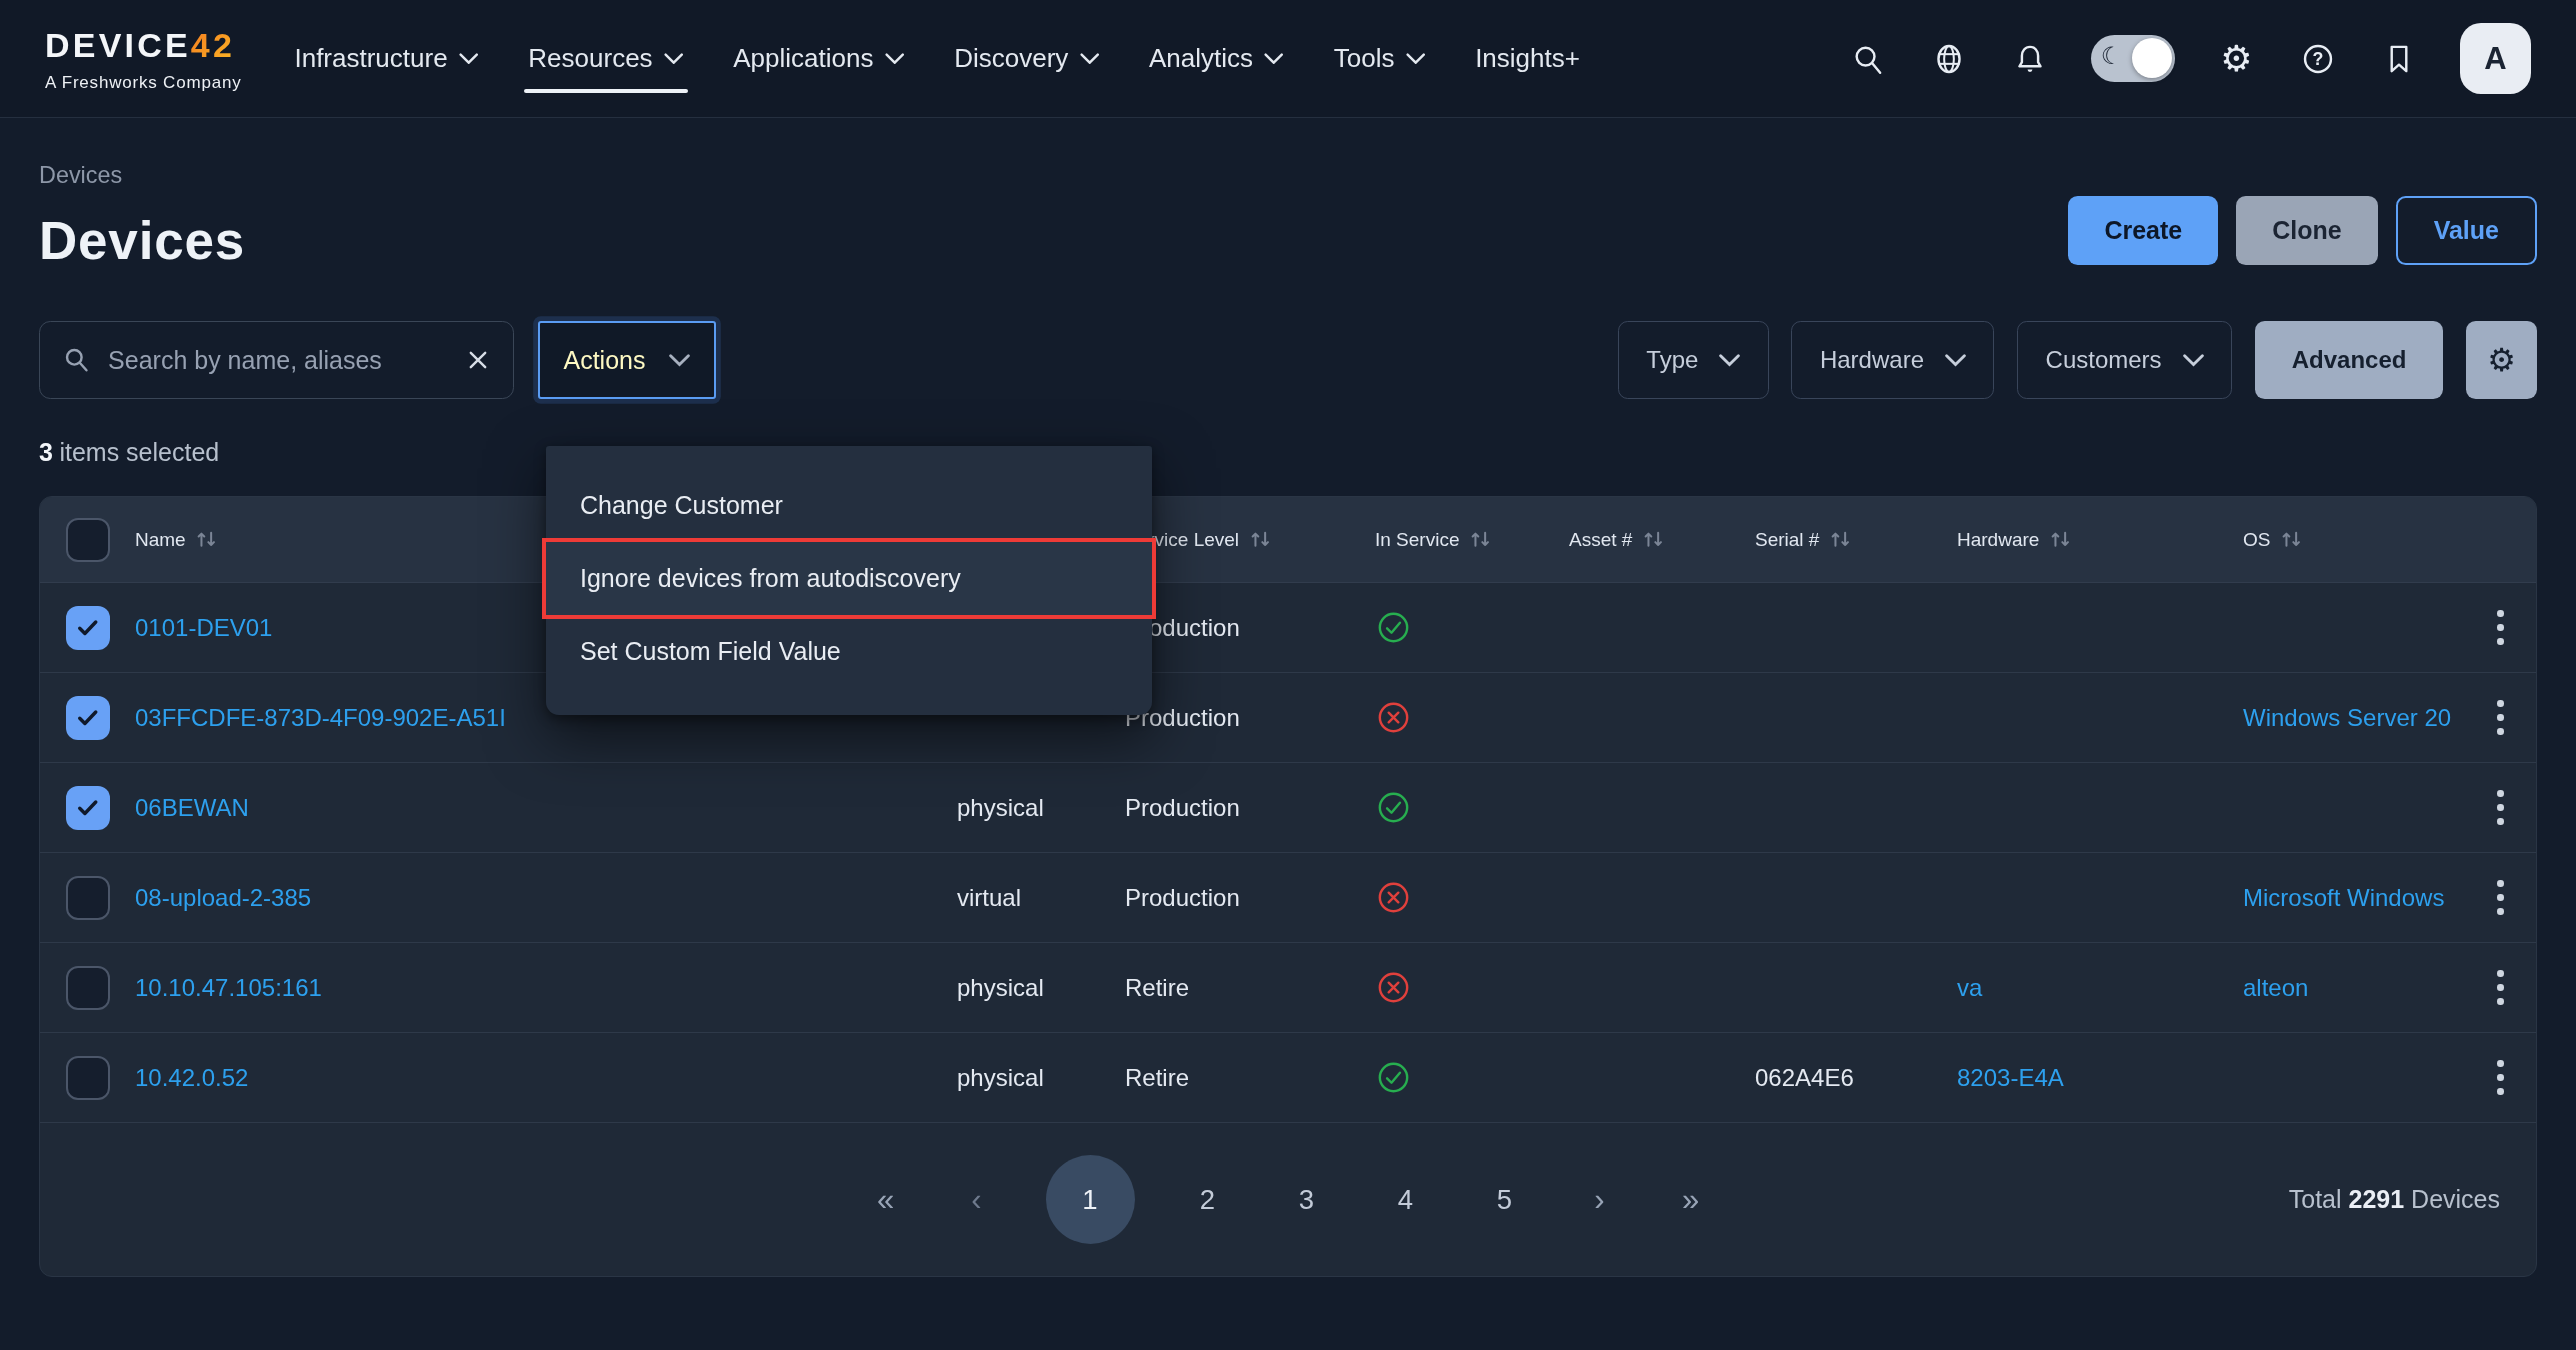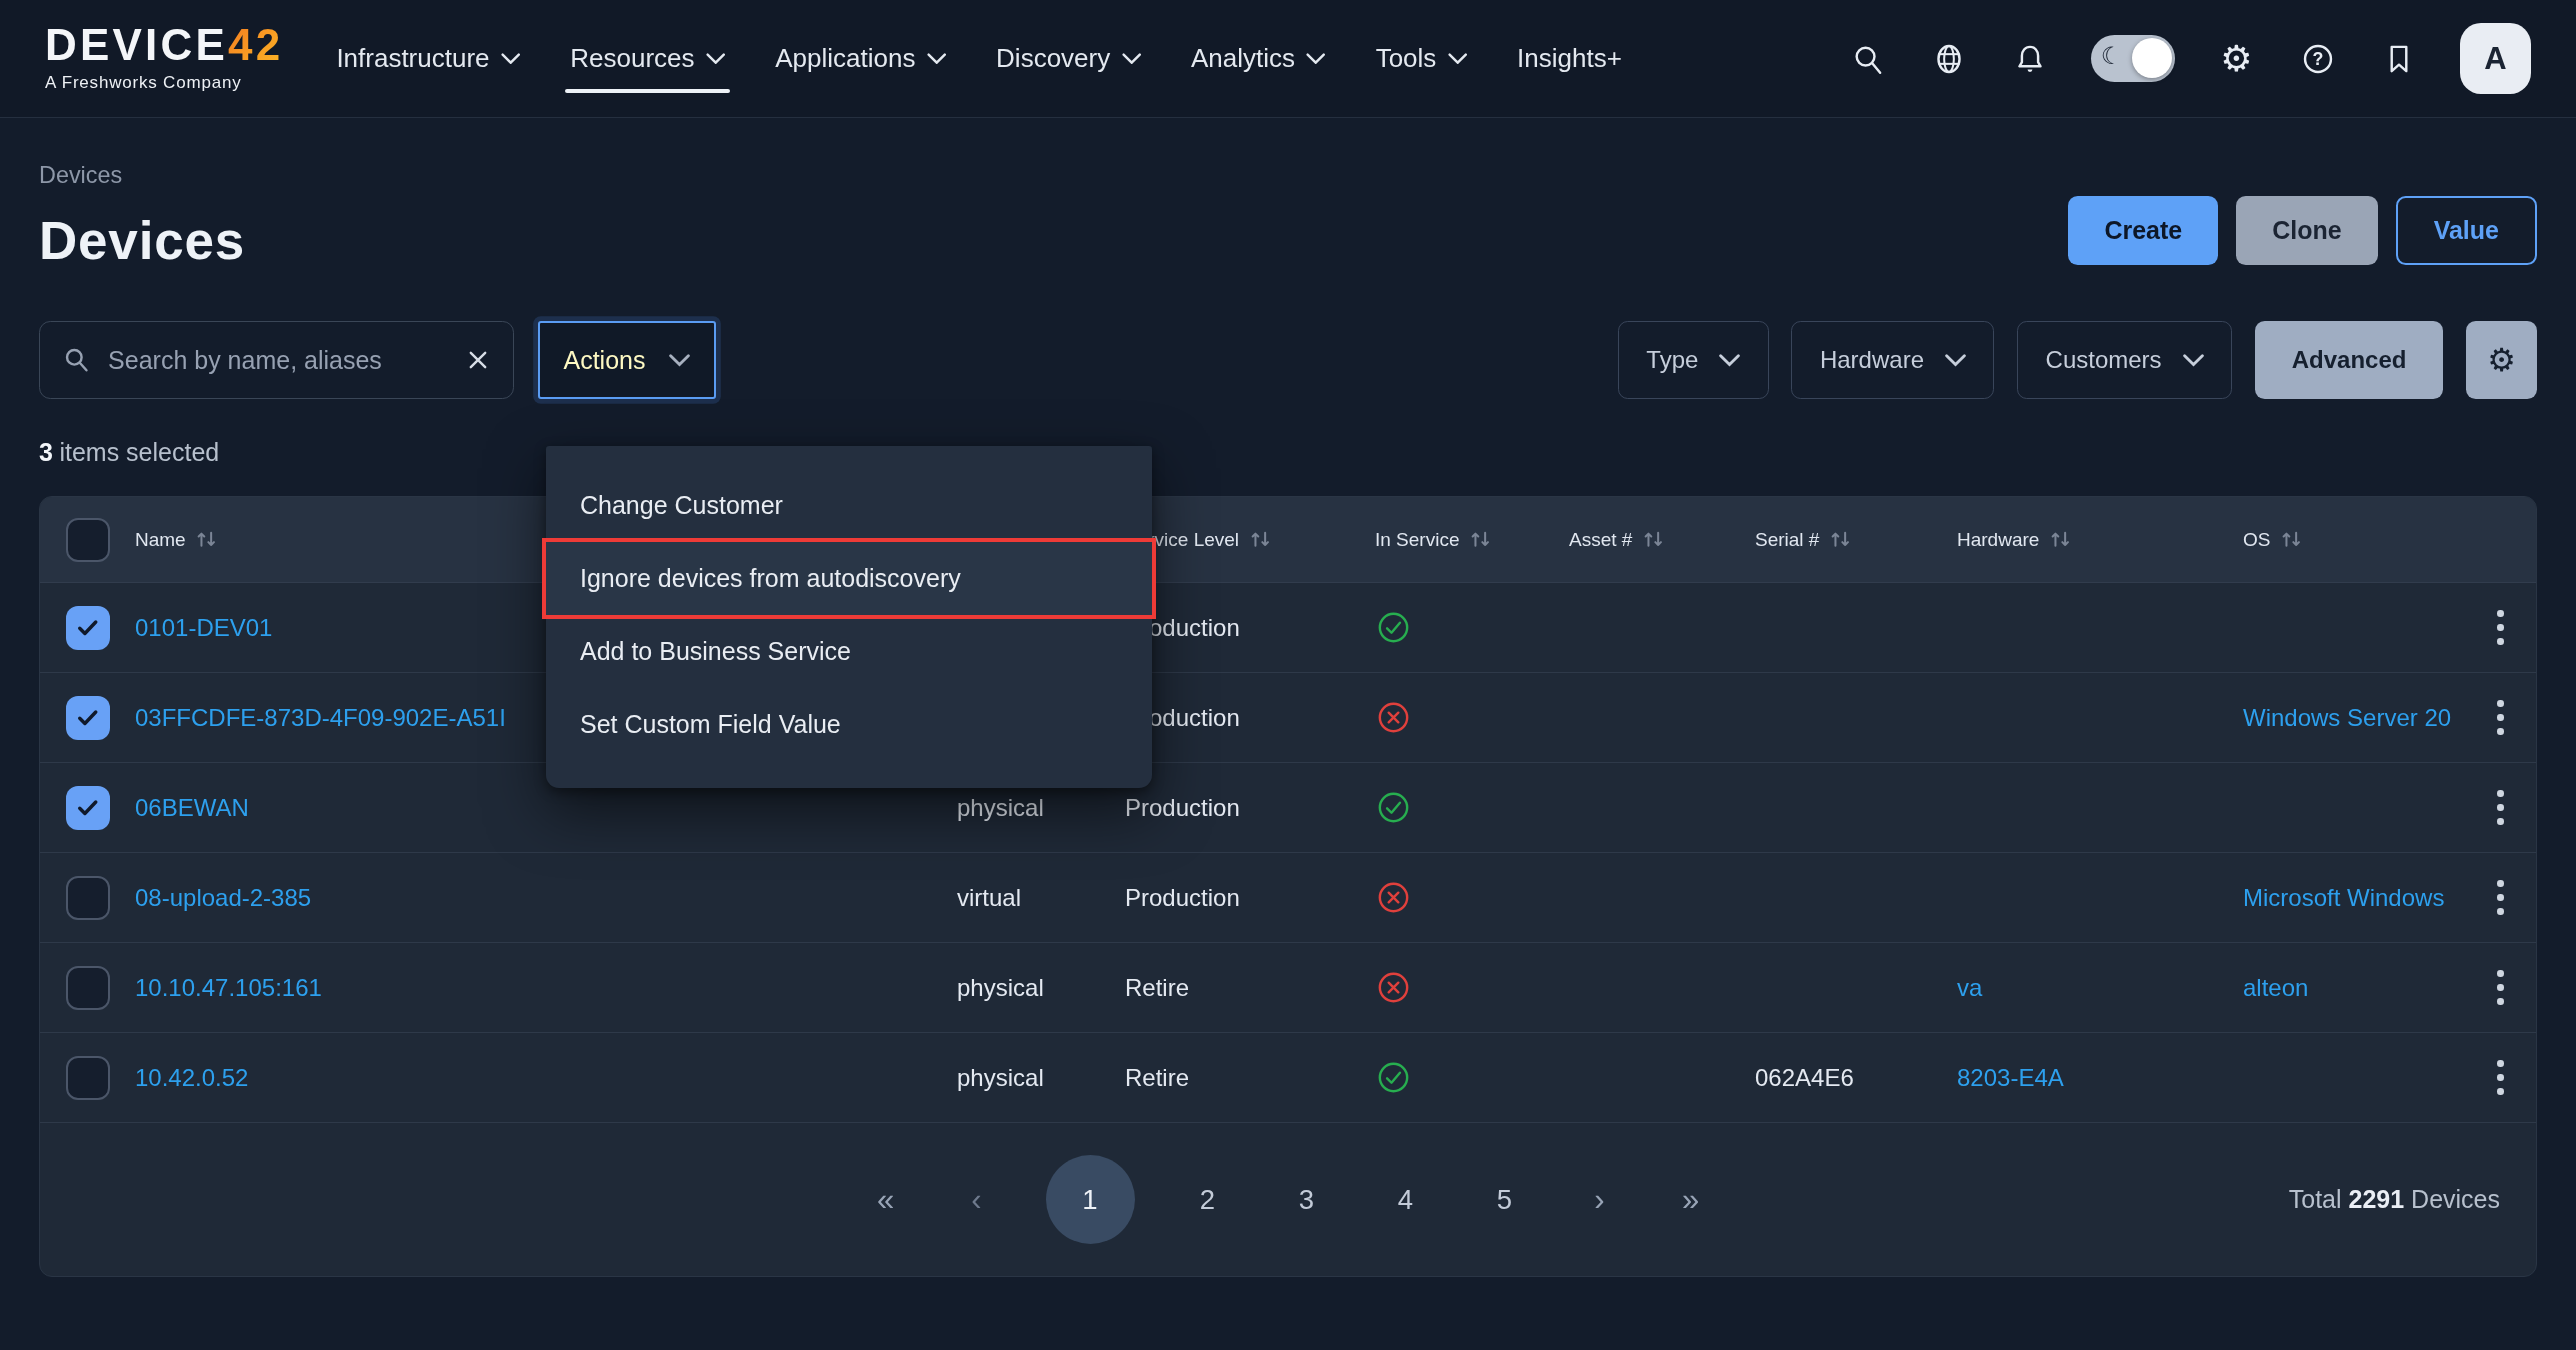--- a/index.html
+++ b/index.html
@@ -10,21 +10,21 @@
     color:#e6ebf2;
     position:relative;
   }
 
   
   .topnav {
     height:118px; background:#111927; border-bottom:1.6px solid #252f3f;
     display:flex; align-items:center; padding:0 45px; position:relative; z-index:10;
   }
   .logo { display:flex; flex-direction:column; margin-right:53px; }
-  .logo-main { font-size:44px; font-weight:700; letter-spacing:3.2px; line-height:42px; }
+  .logo-main { font-size:34px; font-weight:700; letter-spacing:3.2px; line-height:42px; }
   .logo-main .brand-primary { color:#f4f6f9; }
   .logo-main .brand-accent {
     background:linear-gradient(135deg,#f47b20,#fcb826);
     -webkit-background-clip:text; background-clip:text; color:transparent;
   }
   .logo-tagline { color:#eef1f5; font-size:17px; margin-top:6.5px; letter-spacing:0.8px; }
   .nav-items { display:flex; align-items:center; gap:50px; }
   .nav-item { display:flex; align-items:center; gap:11.3px; color:#e4e9f0; font-size:26px;
     font-weight:500; cursor:pointer; position:relative; padding:14.5px 0; }
   .nav-item .chev { width:19.4px; height:11.3px; }
@@ -576,16 +576,15 @@
     </div>
     <div class="total-info">
       <span>Total</span> <b>2291</b> <span>Devices</span>
     </div>
   </div>
 </section>
 
 <div class="actions-menu">
   <div class="menu-item">Change Customer</div>
   <div class="menu-item highlighted">Ignore devices from autodiscovery</div>
-  <div class="menu-item">Add to Business Service</div>
   <div class="menu-item">Set Custom Field Value</div>
 </div>
 
 
 </body></html>

